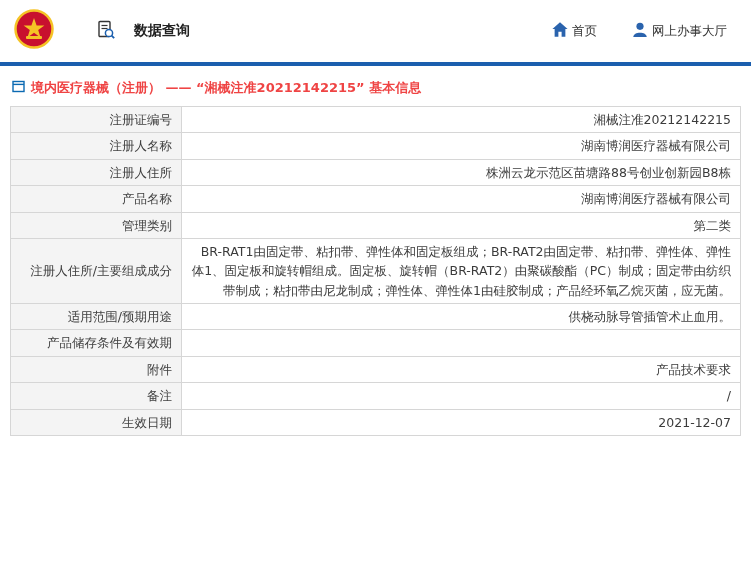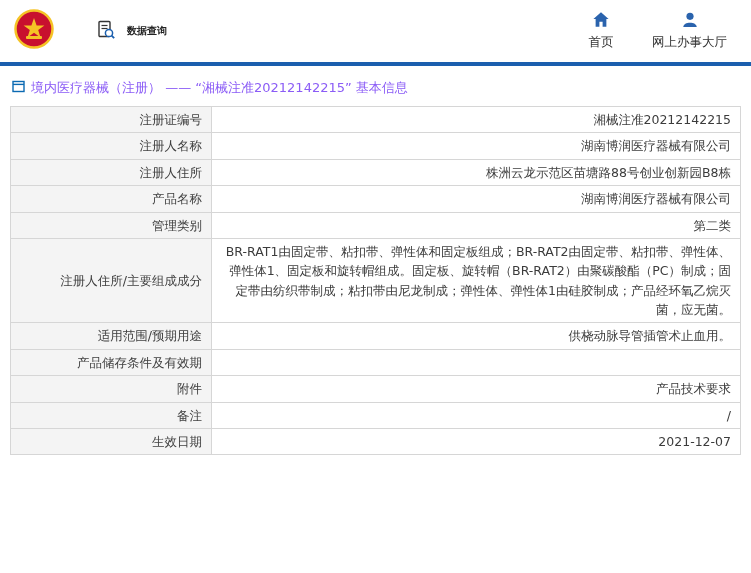--- a/index.html
+++ b/index.html
@@ -15,51 +15,51 @@
     height: 62px; display: flex; align-items: center;
     padding: 0 14px; background: #ffffff;
   }
   .brand { display: flex; align-items: center; gap: 8px; cursor: pointer; }
   .brand-cn {
     font-size: 19px; font-weight: bold; color: #0a3a94; letter-spacing: 1.5px;
     line-height: 1.1;
   }
   .brand-en { font-size: 8px; color: #0a3a94; margin-top: 3px; letter-spacing: 0.2px; }
   .data-query {
-    margin-left: 42px; display: flex; align-items: center; gap: 11px;
-    font-size: 10px; font-weight: bold; color: #222; cursor: pointer;
+    margin-left: 42px; display: flex; align-items: center; gap: 18px;
+    font-size: 14px; font-weight: bold; color: #222; cursor: pointer;
   }
   .header-right {
     margin-left: auto; display: flex; gap: 34px; padding-right: 10px;
   }
   .nav-item {
-    display: flex; flex-direction: column; align-items: center; gap: 3px;
+    display: flex; flex-direction: row; align-items: center; gap: 3px;
     font-size: 12.5px; color: #333; cursor: pointer; min-width: 34px;
   }
 
   .blue-bar { height: 4px; background: #1b5fae; }
 
   
   .content { padding: 7px 10px 0; background: #ffffff; }
   .page-title {
     display: flex; align-items: center; gap: 6px;
-    color: #8b5cf6; font-size: 13px; font-weight: normal;
+    color: #ef4444; font-size: 13px; font-weight: bold;
     padding: 6px 2px 9px;
   }
 
   table.info {
     width: 100%; border-collapse: collapse; background: #fff;
     font-size: 12.5px; color: #3c3c3c; table-layout: fixed;
   }
   table.info td {
     border: 1px solid #d6d6d6; padding: 3px 9px; line-height: 1.55;
     vertical-align: middle; word-break: break-all;
   }
   td.lbl {
-    width: 201px; background: #f4f4f4; text-align: right; color: #404040;
+    width: 171px; background: #f4f4f4; text-align: right; color: #404040;
   }
   td.val { text-align: right; white-space: pre-line; }
 </style>
 </head>
 <body>
 
 <div class="header">
   <div class="brand">
     <span>
       <svg width="40" height="40" viewBox="0 0 40 40">

